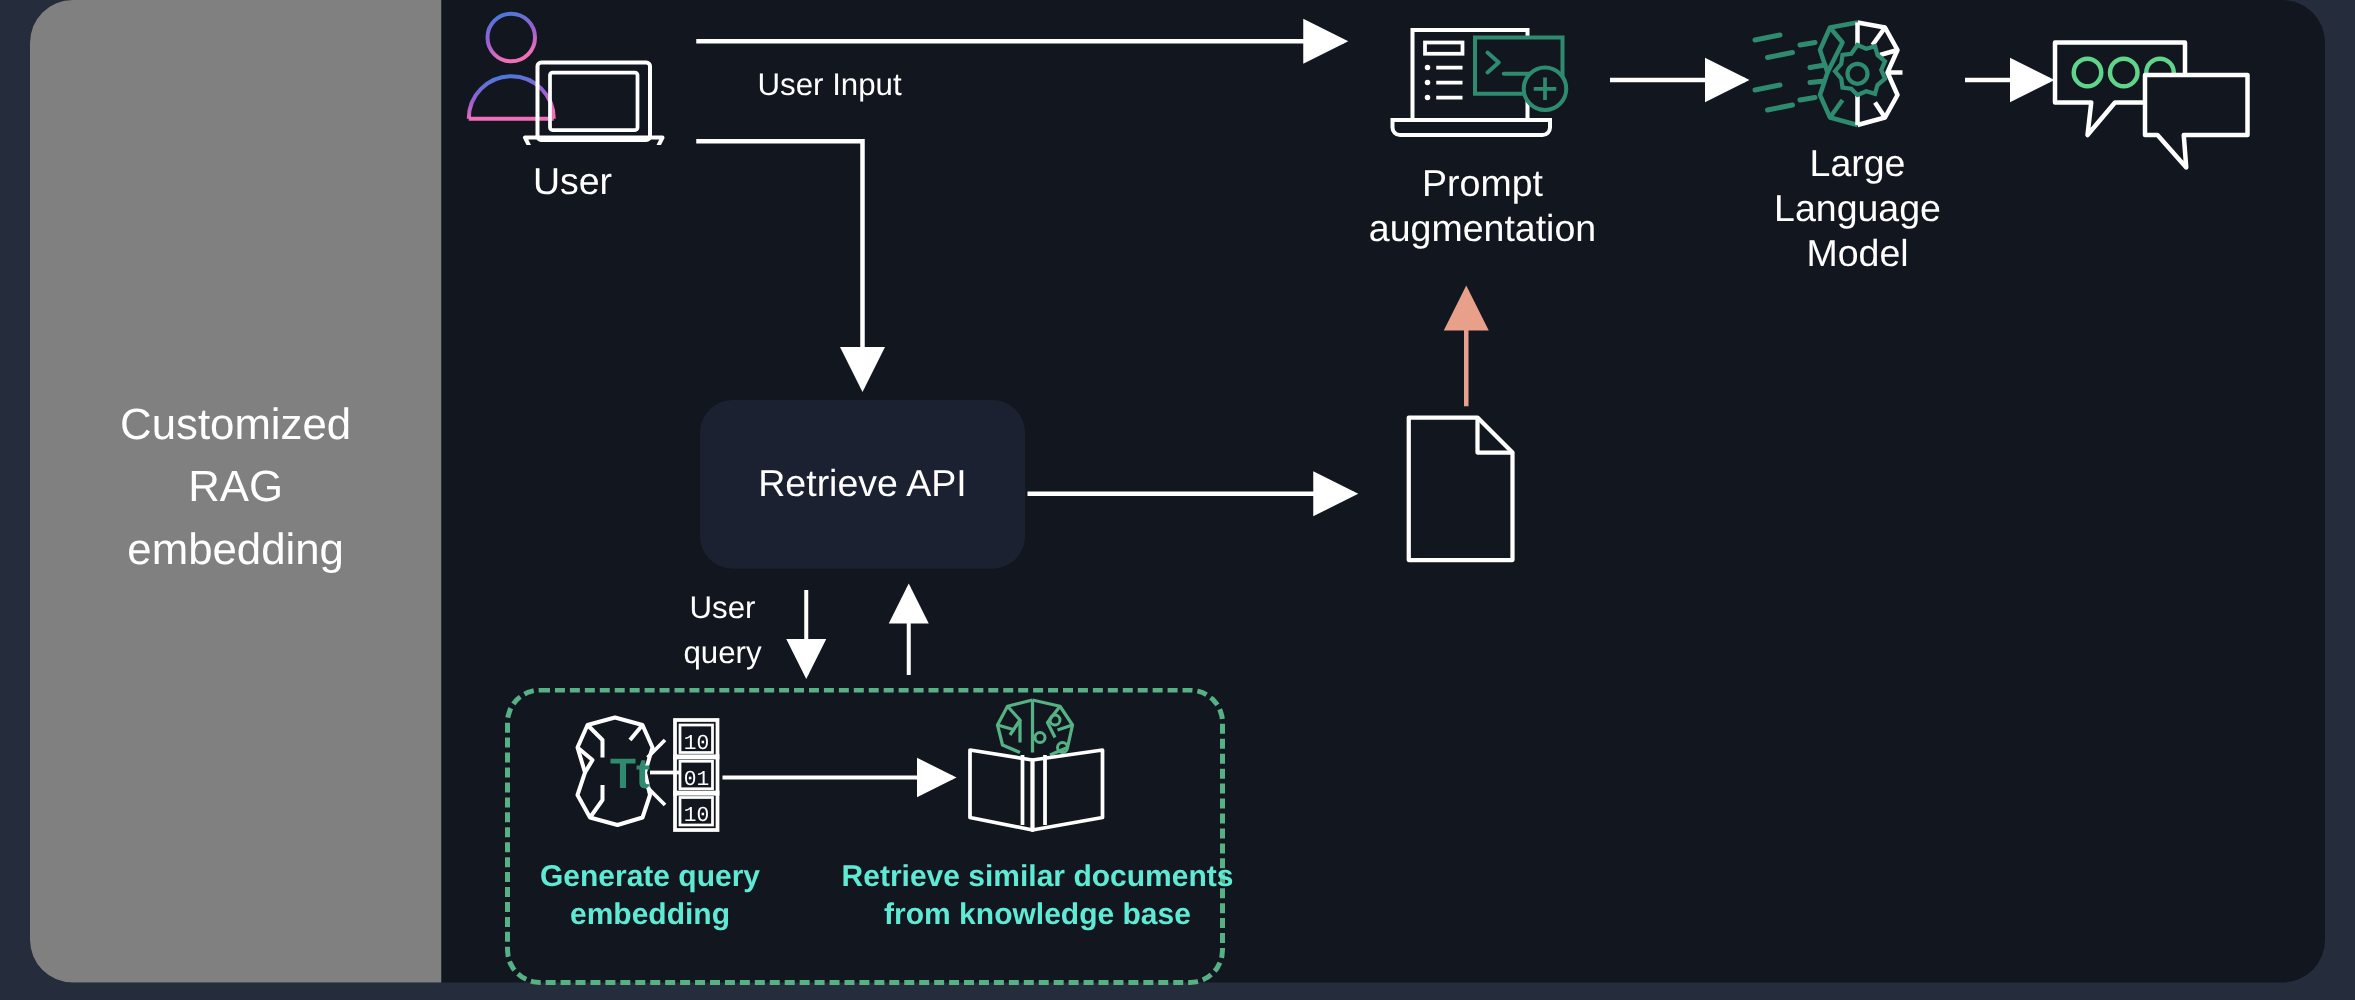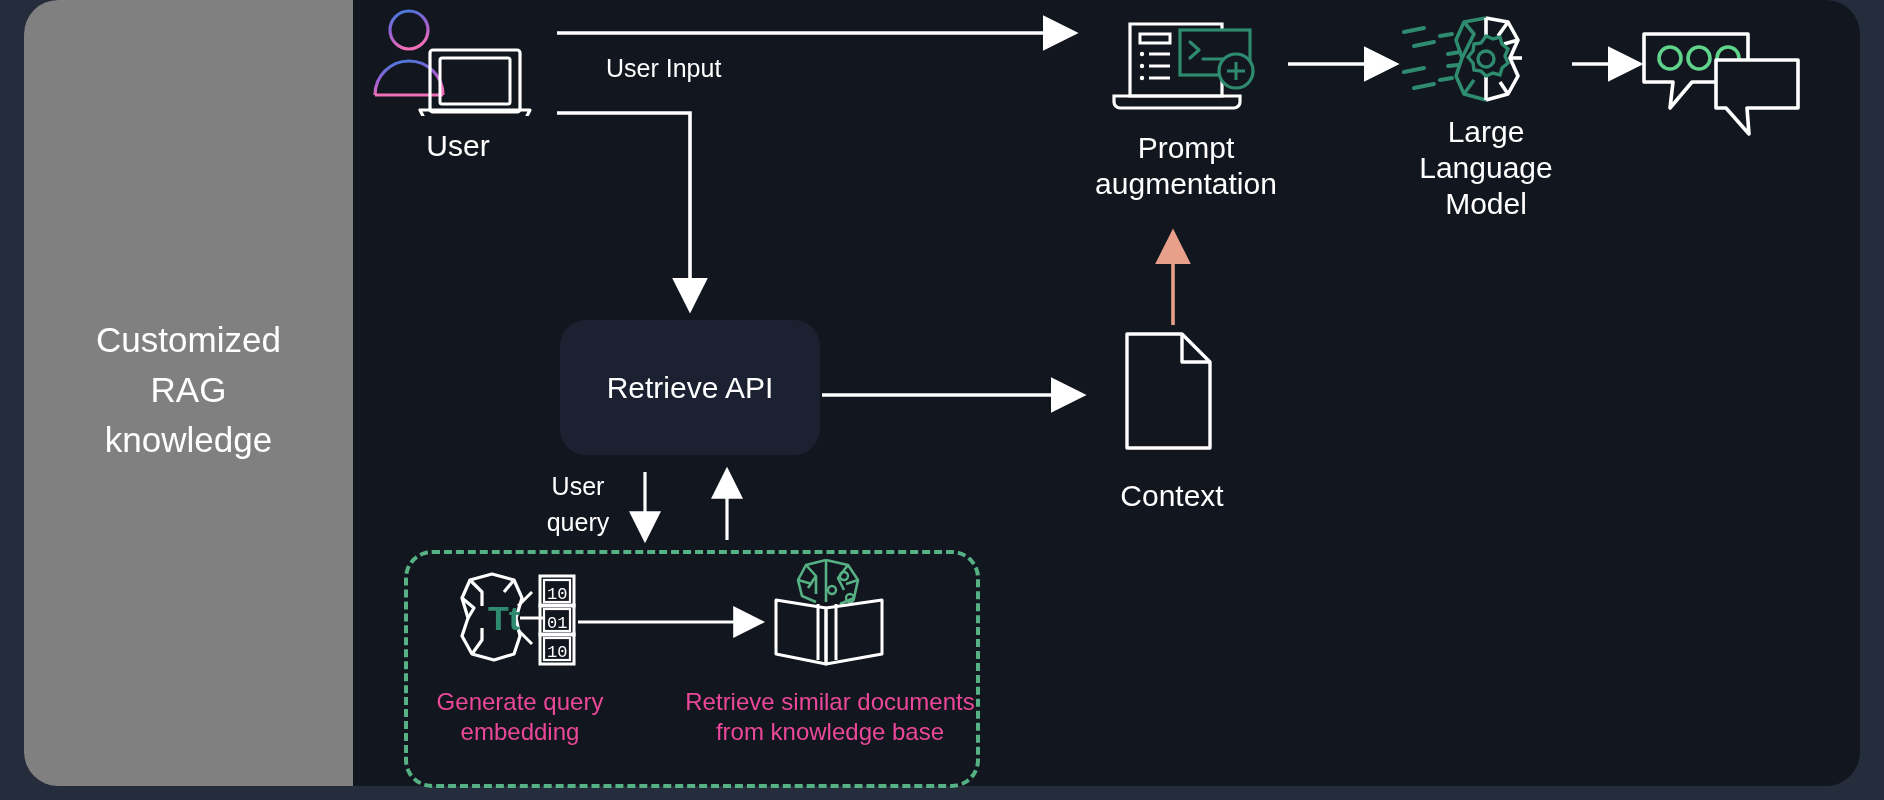--- a/index.html
+++ b/index.html
@@ -53,26 +53,26 @@
     position: absolute;
     color: #ffffff;
     text-align: center;
     font-size: 30px;
     line-height: 36px;
     white-space: pre-line;
     font-weight: 400;
   }
   .small-label {
     position: absolute;
-    color: #ec4899;
+    color: #5eead4;
     text-align: center;
     font-size: 24px;
     line-height: 30px;
     white-space: pre-line;
-    font-weight: 400;
+    font-weight: 700;
   }
   .flow-label {
     position: absolute;
     color: #ffffff;
     text-align: center;
     font-size: 25px;
     line-height: 36px;
     white-space: pre-line;
     font-weight: 400;
   }
@@ -119,21 +119,21 @@
 </head>
 <body>
 
 <div id="root">
 
   <div id="canvas"></div>
 
   <div id="left-panel">
     <div id="left-panel-title">Customized
 RAG
-knowledge</div>
+embedding</div>
   </div>
 
   <div id="retrieve-api-box">
     <div class="box-text">Retrieve API</div>
   </div>
 
   <div id="dashed-box"></div>
 
   <div class="icon-holder" style="left:368px; top:6px; width:180px; height:110px;">
     <svg width="180" height="110" viewBox="0 0 180 110" fill="none">
@@ -332,21 +332,20 @@
   <div class="flow-label" style="left:558px; top:50px; width:360px; text-align:left; padding-left:48px;">User Input</div>
 
   <div class="node-label" style="left:1046px; top:130px; width:280px;">Prompt
 augmentation</div>
 
   <div class="node-label" style="left:1356px; top:114px; width:260px;">Large
 Language
 Model</div>
 
 
-  <div class="node-label" style="left:1062px; top:478px; width:220px;">Context</div>
 
   <div class="flow-label" style="left:508px; top:468px; width:140px;">User
 query</div>
 
 
   <div class="small-label" style="left:400px; top:687px; width:240px;">Generate query
 embedding</div>
 
   <div class="small-label" style="left:650px; top:687px; width:360px;">Retrieve similar documents
 from knowledge base</div>

